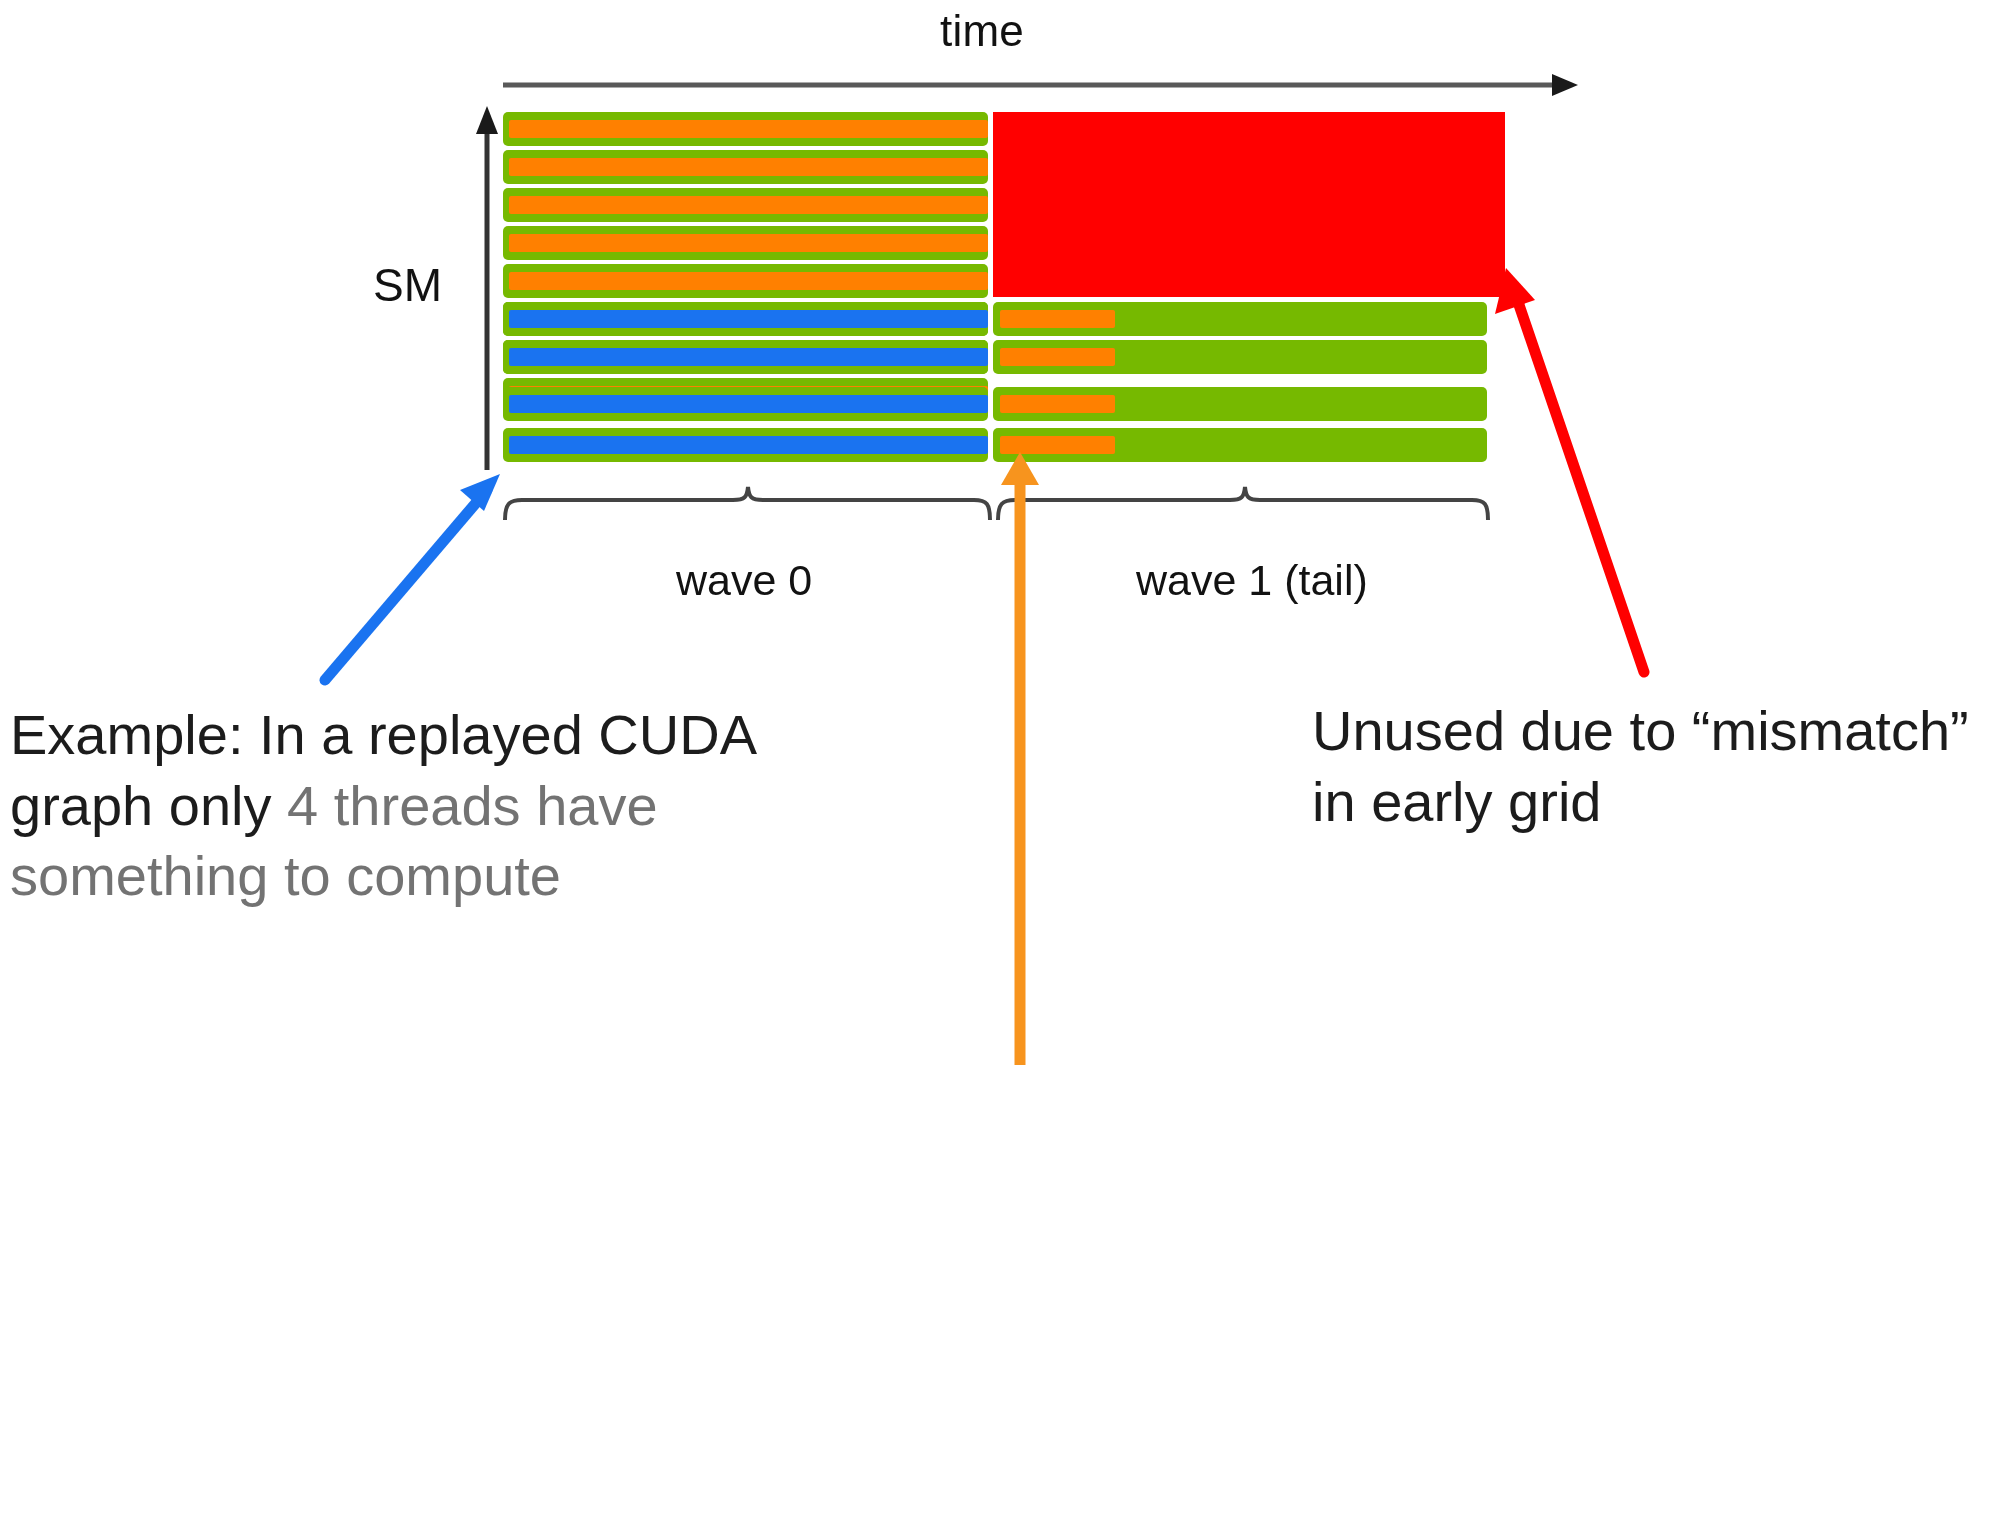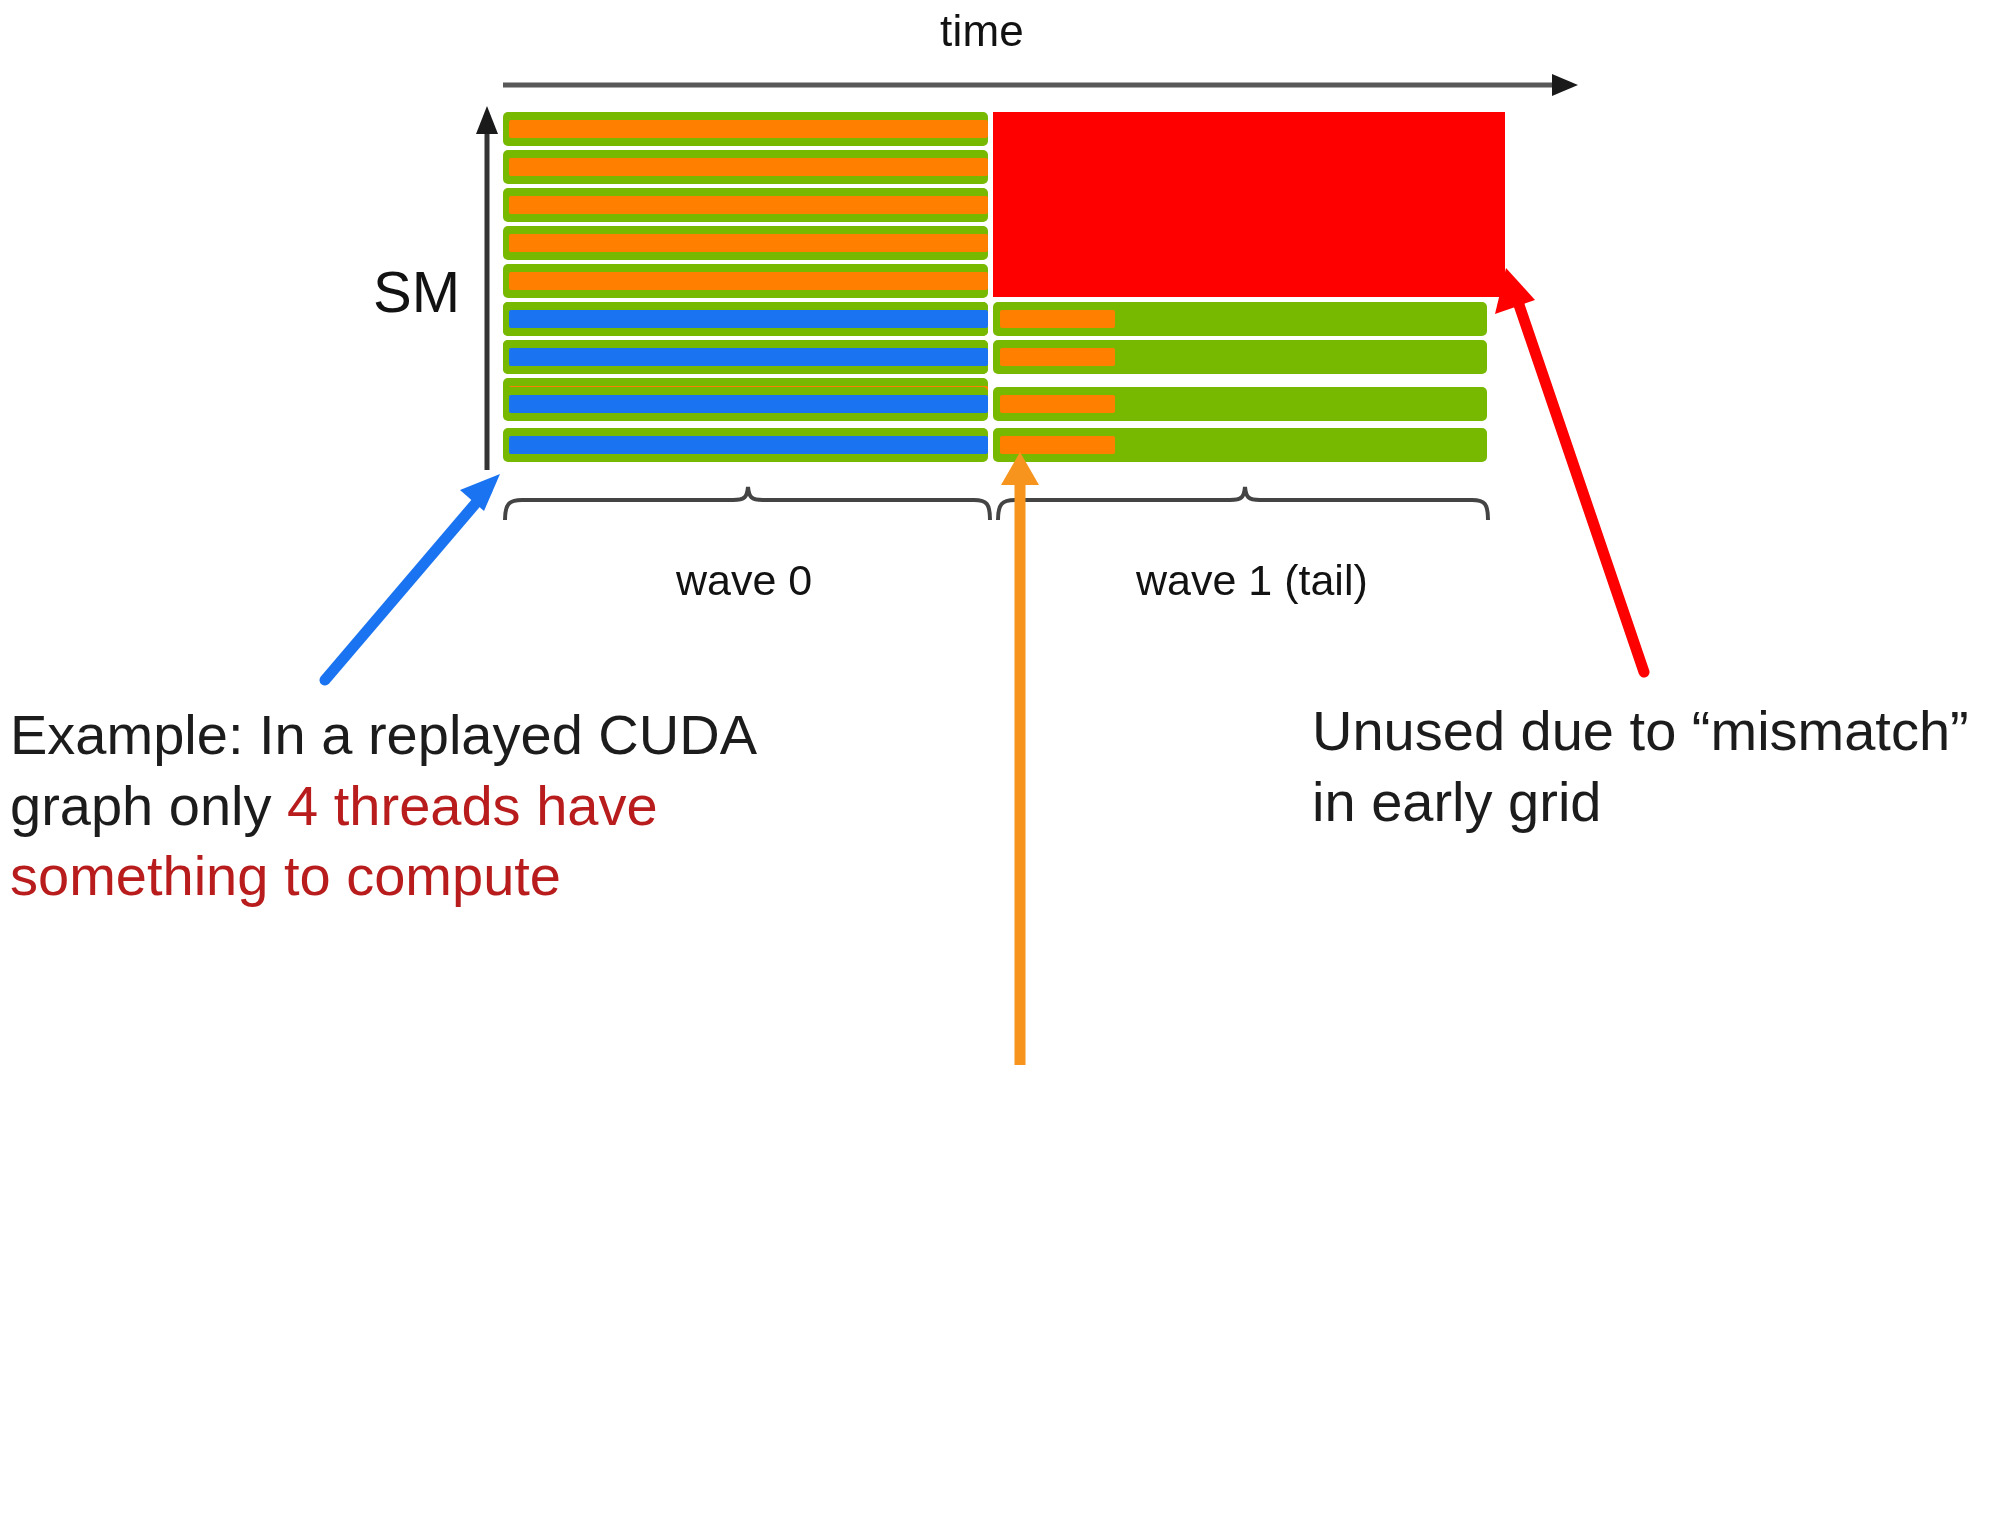--- a/index.html
+++ b/index.html
@@ -29,21 +29,21 @@
     top: 6px;
     font-size: 44px;
     letter-spacing: .2px;
     color: #121212;
     white-space: nowrap;
   }
   #sm-label {
     position: absolute;
     left: 373px;
     top: 258px;
-    font-size: 58px;
+    font-size: 46px;
     color: #121212;
     white-space: nowrap;
   }
   
   #vector-layer {
     position: absolute;
     left: 0; top: 0;
     width: 1999px;
     height: 1528px;
     pointer-events: none;
@@ -87,21 +87,21 @@
   
   .note {
     position: absolute;
     font-size: 56px;
     line-height: 1.26;
     color: #1c1c1c;
   }
   #note-left   { left: 10px;   top: 700px;  width: 770px; }
   #note-right  { left: 1312px; top: 696px;  width: 690px; }
   #note-bottom { left: 620px;  top: 1085px; width: 790px; }
-  .hl-blue   { color: #b91c1c; }
+  .hl-blue   { color: #737373; }
   .hl-orange { color: #f7941e; }
 </style>
 </head>
 <body>
 
 <div class="stage">
 
   <div id="time-label">time</div>
   <div id="sm-label">SM</div>
 

